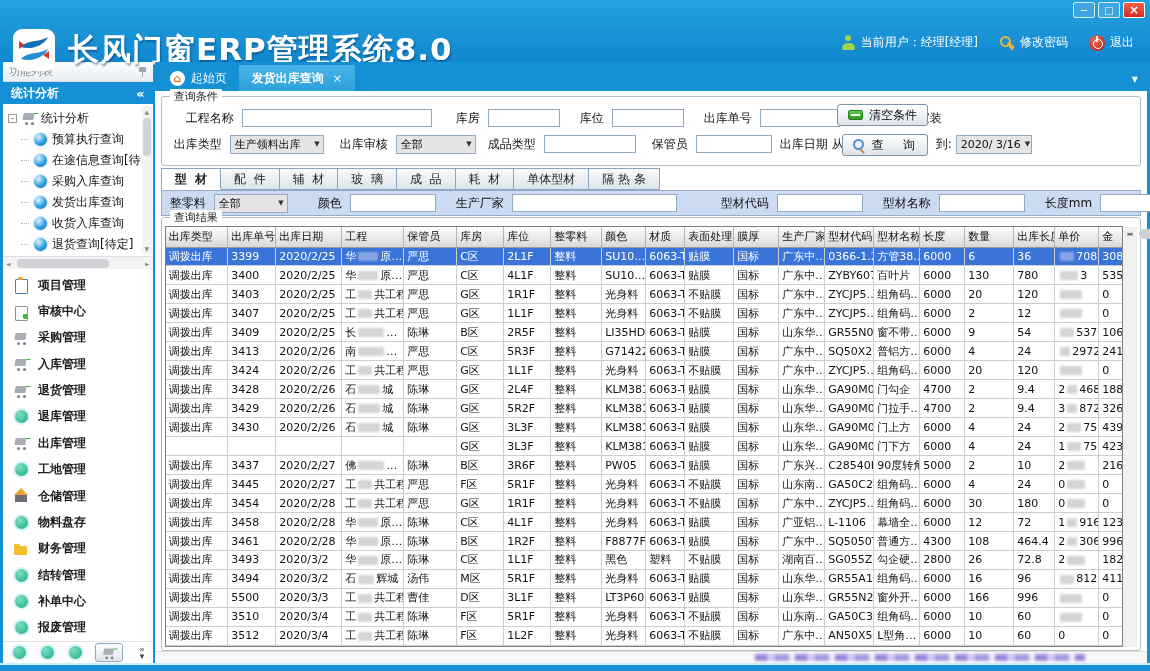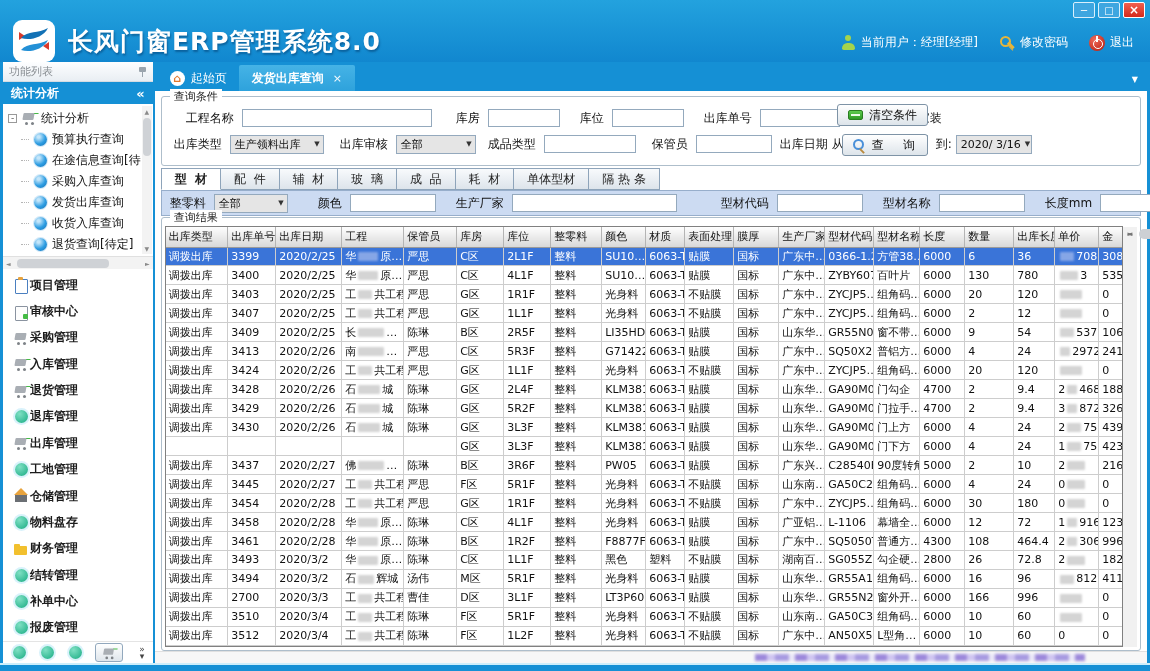--- a/index.html
+++ b/index.html
@@ -12,21 +12,21 @@
   .app { width:1150px; height:671px; display:flex; flex-direction:column; background:#1590d5; }
 
   
   .titlebar { flex:0 0 62px; position:relative; background:linear-gradient(180deg,#23a2de,#1187cf); }
   .winctl { position:absolute; top:2px; right:5px; display:flex; gap:3px; }
   .wbtn { width:22px; height:16px; display:flex; align-items:center; justify-content:center;
           font-size:10px; color:#fff; background:#3ea6e0; border:1px solid #d9effc; border-radius:2px; cursor:default; }
   .wbtn.close { background:linear-gradient(#f0604f,#d42a1c); border-color:#fff; font-weight:bold; font-size:12px; }
   .brand { position:absolute; left:12px; top:8px; display:flex; align-items:center; gap:12px; }
   .logo { width:44px; height:44px; }
-  .title-text { color:#fff; font-size:25px; font-weight:bold; letter-spacing:1px;
+  .title-text { color:#fff; font-size:31px; font-weight:bold; letter-spacing:1px;
                 text-shadow:1px 2px 2px rgba(0,55,105,.5); }
   .userbar { position:absolute; right:16px; top:34px; display:flex; align-items:center; gap:7px;
              color:#fff; font-size:12px; }
   .userbar .grp { display:flex; align-items:center; gap:5px; margin-left:14px; cursor:default; }
   .ic-person { width:15px; height:15px; position:relative; display:inline-block; }
   .ic-person::before { content:""; position:absolute; top:0; left:4.5px; width:6px; height:6px; border-radius:50%; background:#a4d44d; }
   .ic-person::after { content:""; position:absolute; bottom:0; left:1px; width:13px; height:7px; border-radius:6px 6px 2px 2px; background:#a4d44d; }
   .ic-key { width:16px; height:16px; position:relative; display:inline-block; }
   .ic-key::before { content:""; position:absolute; top:1px; left:1px; width:7px; height:7px; border-radius:50%; border:2.5px solid #e7b53a; }
   .ic-key::after { content:""; position:absolute; top:9px; left:8px; width:8px; height:2.5px; background:#e7b53a; transform:rotate(45deg);
@@ -63,21 +63,21 @@
   .tree-vscroll .vthumb { position:absolute; top:12px; left:1px; width:8px; height:38px; background:#cfd2d6; border-radius:4px; }
   .tree-vscroll .a-up { position:absolute; top:2px; left:0; right:0; }
   .tree-vscroll .a-dn { position:absolute; bottom:2px; left:0; right:0; }
   .tree-hscroll { flex:0 0 13px; background:#f3f3f3; border-top:1px solid #e0e0e0; position:relative;
                   font-size:6px; color:#8a8a8a; }
   .tree-hscroll .hthumb { position:absolute; left:14px; top:2px; width:92px; height:9px; background:#cfd2d6; border-radius:4px; }
   .tree-hscroll .a-l { position:absolute; left:3px; top:3px; }
   .tree-hscroll .a-r { position:absolute; right:3px; top:3px; }
 
   .menu { flex:1 1 auto; display:flex; flex-direction:column; padding:3px 0 0 0; min-height:0; overflow:hidden; }
-  .menu-item { flex:1 1 auto; display:flex; align-items:center; gap:1px; padding:0 10px;
+  .menu-item { flex:1 1 auto; display:flex; align-items:center; gap:9px; padding:0 10px;
                font-size:12px; font-weight:bold; color:#1c1c1c; cursor:default; }
   .ic { width:16px; height:16px; flex:0 0 16px; position:relative; display:inline-block; }
   .ic-dot { border-radius:50%; background:radial-gradient(circle at 35% 30%, #7fe0c4, #17ab82); box-shadow:0 0 0 2px #d9f2fb; width:13px; height:13px; flex-basis:13px; margin:0 1.5px; }
   .ic-cart::before, .ic-cart-green::before { content:""; position:absolute; top:3px; left:2px; width:11px; height:7px;
               background:#a9aeb4; border-radius:1px; transform:skewX(-10deg); }
   .ic-cart::after, .ic-cart-green::after { content:""; position:absolute; bottom:1px; left:4px; width:3px; height:3px;
               border-radius:50%; background:#7e8388; box-shadow:6px 0 0 #7e8388; }
   .ic-cart-green::before { box-shadow:7px -3px 0 -3px #44bb44; }
   .ic-clipboard::before { content:""; position:absolute; top:2px; left:2px; width:11px; height:13px;
               background:#fff; border:1.5px solid #4a7fc0; border-radius:1px; }
@@ -882,21 +882,21 @@
                   <td>GR55A11</td>
                   <td>组角码…</td>
                   <td>6000</td>
                   <td>16</td>
                   <td>96</td>
                   <td><span class="rmask" style="width: 14px;"></span>812</td>
                   <td>411</td>
                 </tr>
                 <tr>
                   <td>调拨出库</td>
-                  <td>2700</td>
+                  <td>5500</td>
                   <td>2020/3/3</td>
                   <td>工<span class="rmask" style="width: 14px;"></span>共工程</td>
                   <td>曹佳</td>
                   <td>D区</td>
                   <td>3L1F</td>
                   <td>整料</td>
                   <td>LT3P60</td>
                   <td>6063-T5</td>
                   <td>贴膜</td>
                   <td>国标</td>

